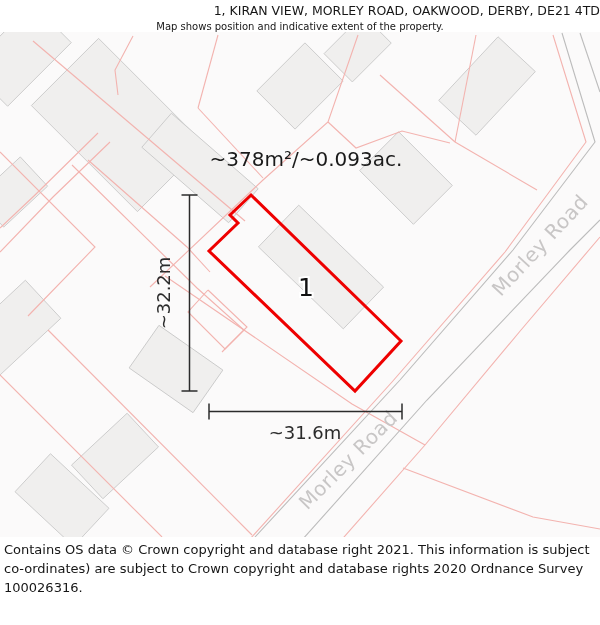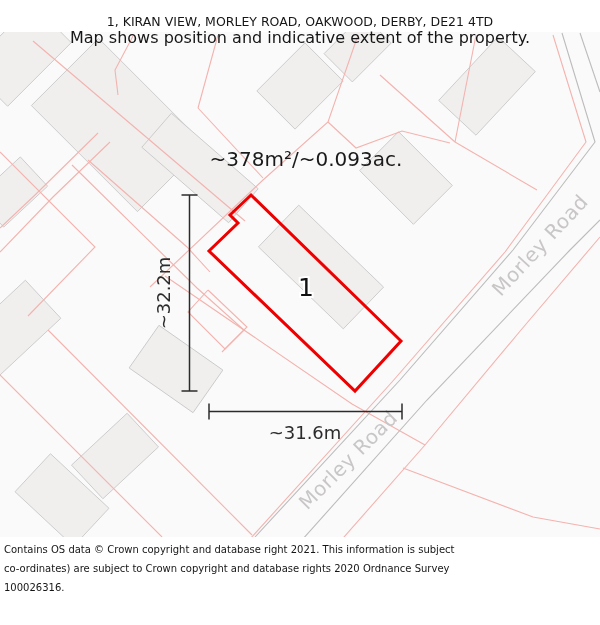--- a/index.html
+++ b/index.html
@@ -6,22 +6,22 @@
   body{
     width:600px;height:625px;overflow:hidden;position:relative;
     background:#ffffff;
     font-family:"DejaVu Sans","Liberation Sans",sans-serif;
   }
   .page{position:absolute;inset:0;}
   header{
     position:absolute;top:0;left:0;width:600px;height:32px;
     text-align:center;color:var(--text,#161616);background:#ffffff;z-index:3;
   }
-  header .t1{font-size:12.5px;line-height:16px;padding-top:14px;}
-  header .t2{font-size:16px;line-height:16px;}
+  header .t1{font-size:12.5px;line-height:16px;padding-top:3px;text-align:right;}
+  header .t2{font-size:10px;line-height:16px;}
   .map{position:absolute;top:30px;left:0;width:600px;height:507px;z-index:1;}
   svg{display:block;}
   .mapbg{fill:var(--map-bg,#fbfafa);}
   .bld{fill:var(--building-fill,#f0efee);stroke:var(--building-stroke,#cbcbcb);stroke-width:0.9;}
   .pink{fill:none;stroke:var(--parcel-line,#f3b3af);stroke-width:1.1;}
   .redge{fill:none;stroke:var(--road-edge,#bcbcbc);stroke-width:1.1;}
   .roadlabel{
     fill:var(--road-label,#c8c6c6);font-size:20px;letter-spacing:0.5px;
     text-anchor:middle;font-family:"DejaVu Sans","Liberation Sans",sans-serif;
   }
@@ -36,21 +36,21 @@
     font-family:"DejaVu Sans","Liberation Sans",sans-serif;
   }
   .plotnum{
     fill:#111;font-size:25px;text-anchor:middle;paint-order:stroke;
     stroke:#ffffff;stroke-width:4;
     font-family:"DejaVu Sans","Liberation Sans",sans-serif;
   }
   footer{
     position:absolute;top:537px;left:0;width:600px;height:88px;
     background:#ffffff;color:var(--text,#161616);z-index:3;
-    font-size:10px;line-height:19px;padding:3px 2px 0 4px;box-sizing:border-box;
+    font-size:13px;line-height:19px;padding:3px 2px 0 4px;box-sizing:border-box;
   }
 </style>
 </head>
 <body>
 
 <div class="page">
 
   <header>
     <div class="t1">1, KIRAN VIEW, MORLEY ROAD, OAKWOOD, DERBY, DE21 4TD</div>
     <div class="t2">Map shows position and indicative extent of the property.</div>

